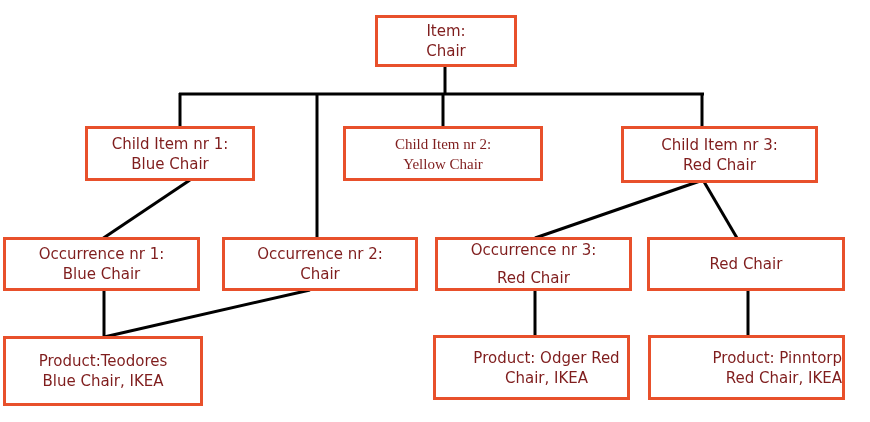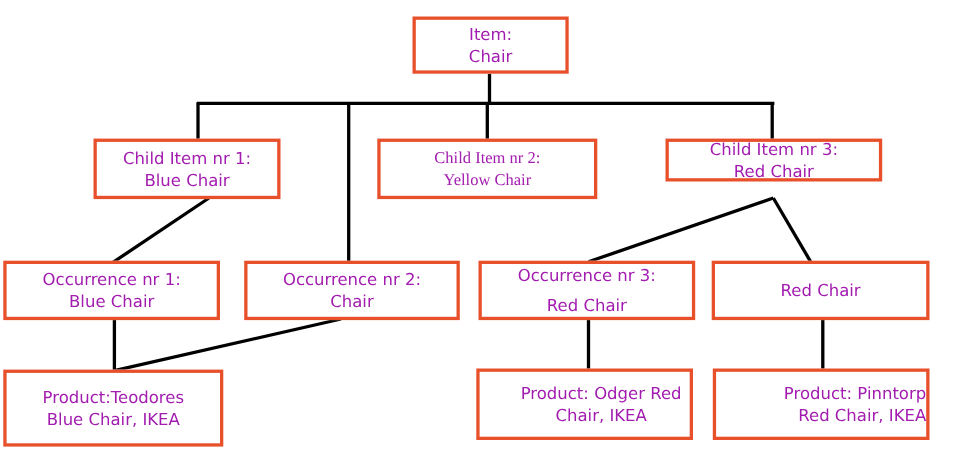--- a/index.html
+++ b/index.html
@@ -25,21 +25,21 @@
   .node {
     position: absolute;
     box-sizing: border-box;
     border: 3px solid #E8502B;
     background: #ffffff;
     display: flex;
     flex-direction: column;
     align-items: center;
     justify-content: center;
     text-align: center;
-    color: #a21caf;
+    color: #7f1d1d;
     font-size: 15px;
     line-height: 20px;
     white-space: nowrap;
   }
   .node span { display: block; }
 </style>
 </head>
 <body>
 
 <div class="diagram">
@@ -73,21 +73,21 @@
   <div class="node" style="left:85px; top:126px; width:170px; height:55px;">
     <span>Child Item nr 1:</span>
     <span>Blue Chair</span>
   </div>
 
   <div class="node" style="left:343px; top:126px; width:200px; height:55px;font-family:Liberation Serif, serif;">
     <span>Child Item nr 2:</span>
     <span>Yellow Chair</span>
   </div>
 
-  <div class="node" style="left:605px; top:126px; width:197px; height:39px;">
+  <div class="node" style="left:621px; top:126px; width:197px; height:57px;">
     <span>Child Item nr 3:</span>
     <span>Red Chair</span>
   </div>
 
   <div class="node" style="left:3px; top:237px; width:197px; height:54px;">
     <span>Occurrence nr 1:</span>
     <span>Blue Chair</span>
   </div>
 
   <div class="node" style="left:222px; top:237px; width:196px; height:54px;">

